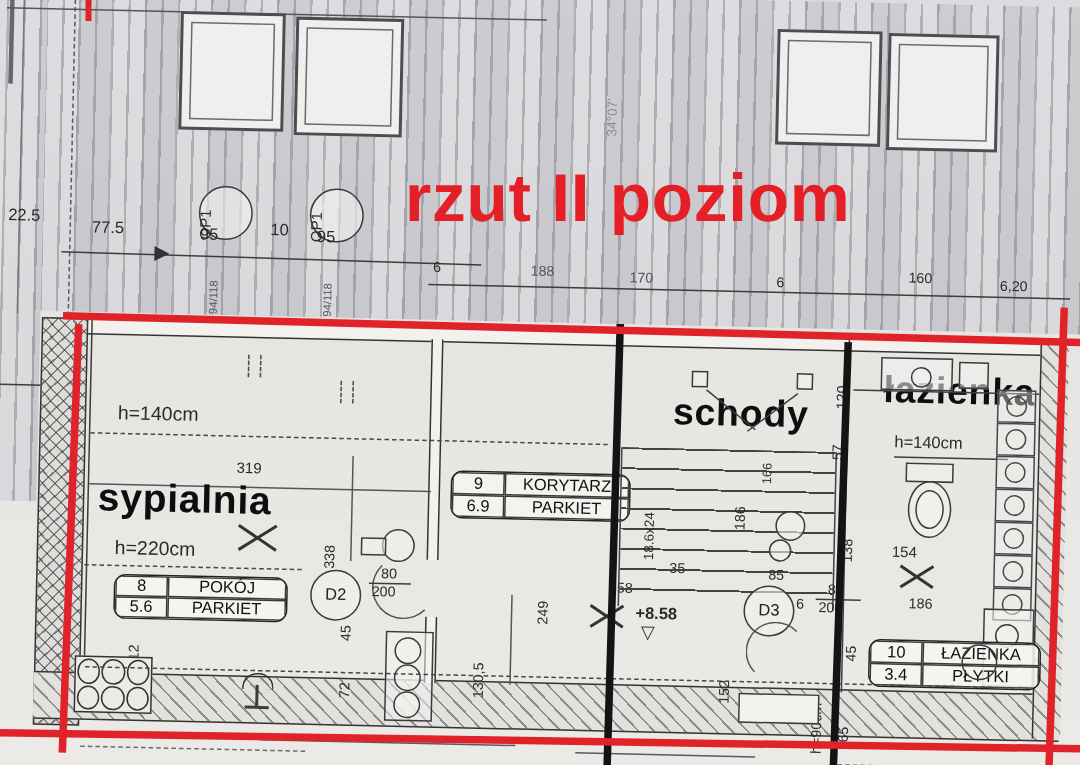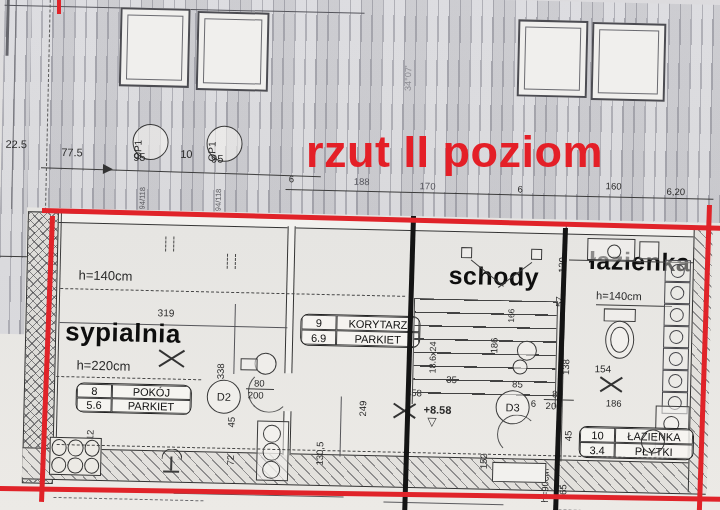--- a/index.html
+++ b/index.html
@@ -258,15 +258,15 @@
   <div class="secline" style="left:411px;top:216px;height:296px;transform:rotate(1.7deg);transform-origin:top center;"></div>
   <div class="secline" style="left:563px;top:228px;height:284px;transform:rotate(2deg);transform-origin:top center;"></div>
 
 
   <div class="redl" style="left:42px;top:208px;width:682px;height:4.5px;transform:rotate(1.5deg);transform-origin:left center;"></div>
   <div class="redl" style="left:50px;top:216px;width:4.5px;height:286px;transform:rotate(2.2deg);transform-origin:top center;"></div>
   <div class="redl" style="left:707px;top:205px;width:4.5px;height:307px;transform:rotate(1.9deg);transform-origin:top center;"></div>
   <div class="redl" style="left:-2px;top:486px;width:728px;height:5px;transform:rotate(0.85deg);transform-origin:left center;"></div>
   <div class="redl" style="left:57px;top:0;width:4px;height:14px;"></div>
 
-  <div id="title" style="left:270px;top:126px;margin-left:36px;">rzut II poziom</div>
+  <div id="title" style="left:270px;top:106px;">rzut II poziom</div>
 
 </div>
 
 </body></html>

